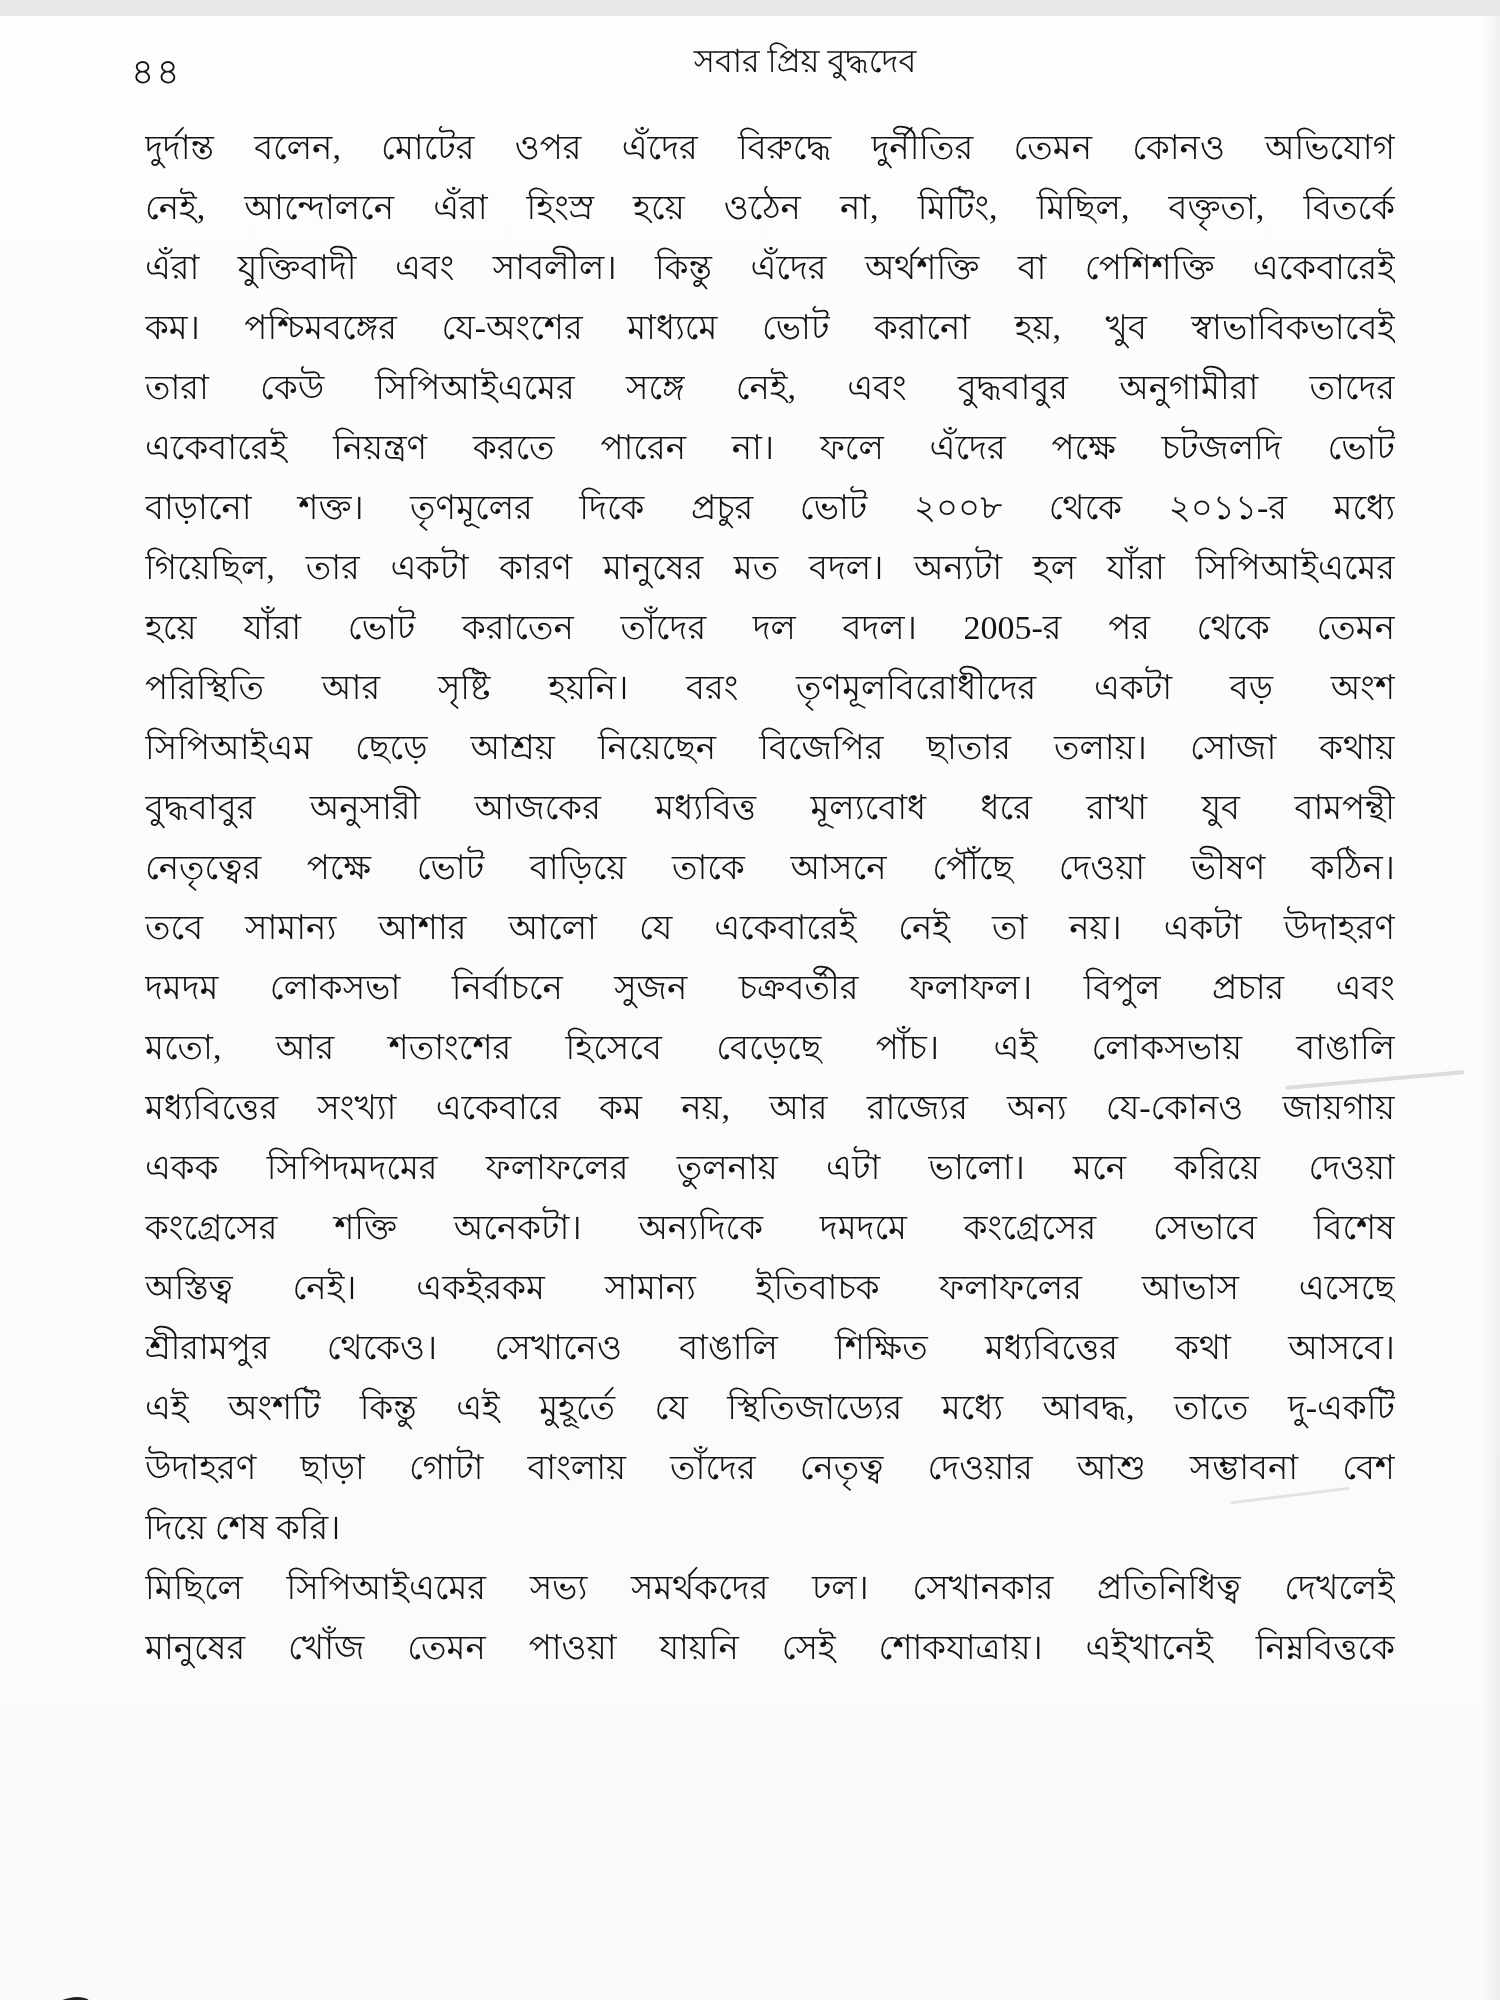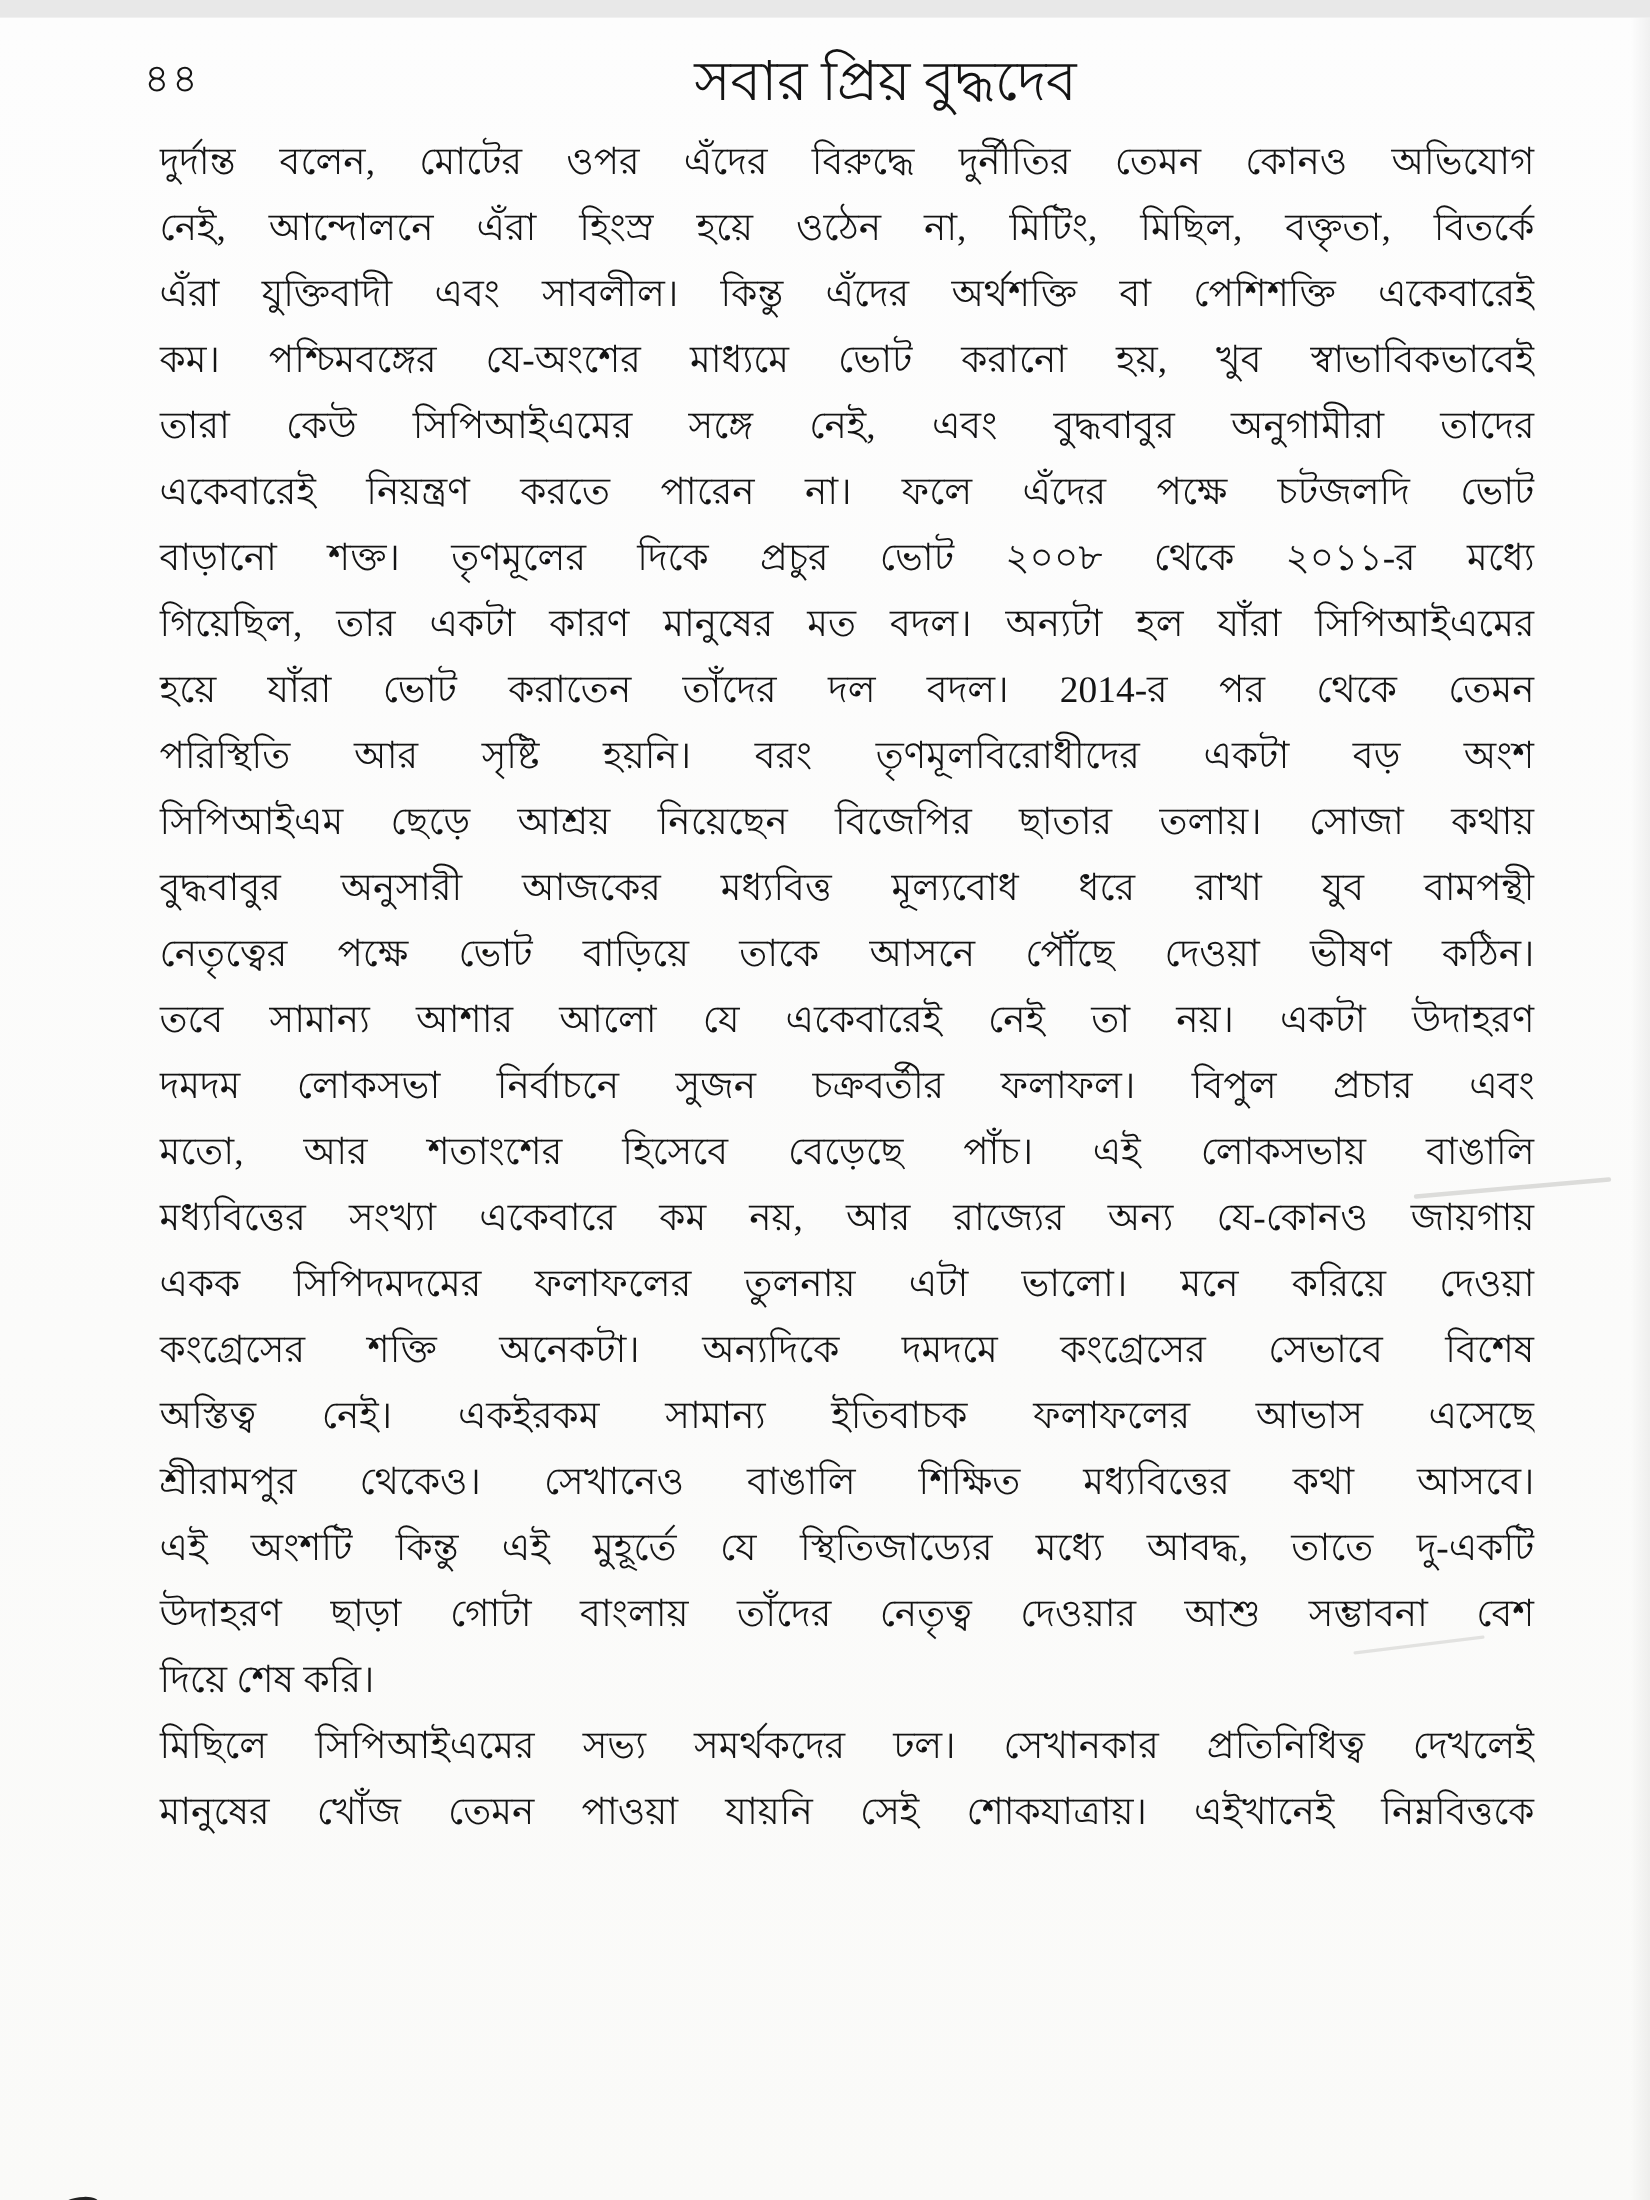--- a/index.html
+++ b/index.html
@@ -30,21 +30,21 @@
     top: 8px;
     font-size: 36px;
     letter-spacing: 2px;
   }
   .running-title {
     position: absolute;
     left: 0;
     right: 0;
     top: 0;
     text-align: center;
-    font-size: 50px;
+    font-size: 32px;
     padding-left: 70px;
     white-space: nowrap;
   }
   .body-text {
     position: absolute;
     top: 102px;
     left: 145px;
     width: 1250px;
   }
   .line {
@@ -114,21 +114,21 @@
 
   <div class="body-text">
     <div class="line">দুর্দান্ত বলেন, মোটের ওপর এঁদের বিরুদ্ধে দুর্নীতির তেমন কোনও অভিযোগ</div>
     <div class="line">নেই, আন্দোলনে এঁরা হিংস্র হয়ে ওঠেন না, মিটিং, মিছিল, বক্তৃতা, বিতর্কে</div>
     <div class="line">এঁরা যুক্তিবাদী এবং সাবলীল। কিন্তু এঁদের অর্থশক্তি বা পেশিশক্তি একেবারেই</div>
     <div class="line">কম। পশ্চিমবঙ্গের যে-অংশের মাধ্যমে ভোট করানো হয়, খুব স্বাভাবিকভাবেই</div>
     <div class="line">তারা কেউ সিপিআইএমের সঙ্গে নেই, এবং বুদ্ধবাবুর অনুগামীরা তাদের</div>
     <div class="line">একেবারেই নিয়ন্ত্রণ করতে পারেন না। ফলে এঁদের পক্ষে চটজলদি ভোট</div>
     <div class="line">বাড়ানো শক্ত। তৃণমূলের দিকে প্রচুর ভোট ২০০৮ থেকে ২০১১-র মধ্যে</div>
     <div class="line">গিয়েছিল, তার একটা কারণ মানুষের মত বদল। অন্যটা হল যাঁরা সিপিআইএমের</div>
-    <div class="line">হয়ে যাঁরা ভোট করাতেন তাঁদের দল বদল। 2014-র পর থেকে তেমন</div>
+    <div class="line">হয়ে যাঁরা ভোট করাতেন তাঁদের দল বদল। 2005-র পর থেকে তেমন</div>
     <div class="line">পরিস্থিতি আর সৃষ্টি হয়নি। বরং তৃণমূলবিরোধীদের একটা বড় অংশ</div>
     <div class="line">সিপিআইএম ছেড়ে আশ্রয় নিয়েছেন বিজেপির ছাতার তলায়। সোজা কথায়</div>
     <div class="line">বুদ্ধবাবুর অনুসারী আজকের মধ্যবিত্ত মূল্যবোধ ধরে রাখা যুব বামপন্থী</div>
     <div class="line">নেতৃত্বের পক্ষে ভোট বাড়িয়ে তাকে আসনে পৌঁছে দেওয়া ভীষণ কঠিন।</div>
     <div class="line">তবে সামান্য আশার আলো যে একেবারেই নেই তা নয়। একটা উদাহরণ</div>
     <div class="line">দমদম লোকসভা নির্বাচনে সুজন চক্রবর্তীর ফলাফল। বিপুল প্রচার এবং</div>
     <div class="line">মতো, আর শতাংশের হিসেবে বেড়েছে পাঁচ। এই লোকসভায় বাঙালি</div>
     <div class="line">মধ্যবিত্তের সংখ্যা একেবারে কম নয়, আর রাজ্যের অন্য যে-কোনও জায়গায়</div>
     <div class="line">একক সিপিদমদমের ফলাফলের তুলনায় এটা ভালো। মনে করিয়ে দেওয়া</div>
     <div class="line">কংগ্রেসের শক্তি অনেকটা। অন্যদিকে দমদমে কংগ্রেসের সেভাবে বিশেষ</div>

